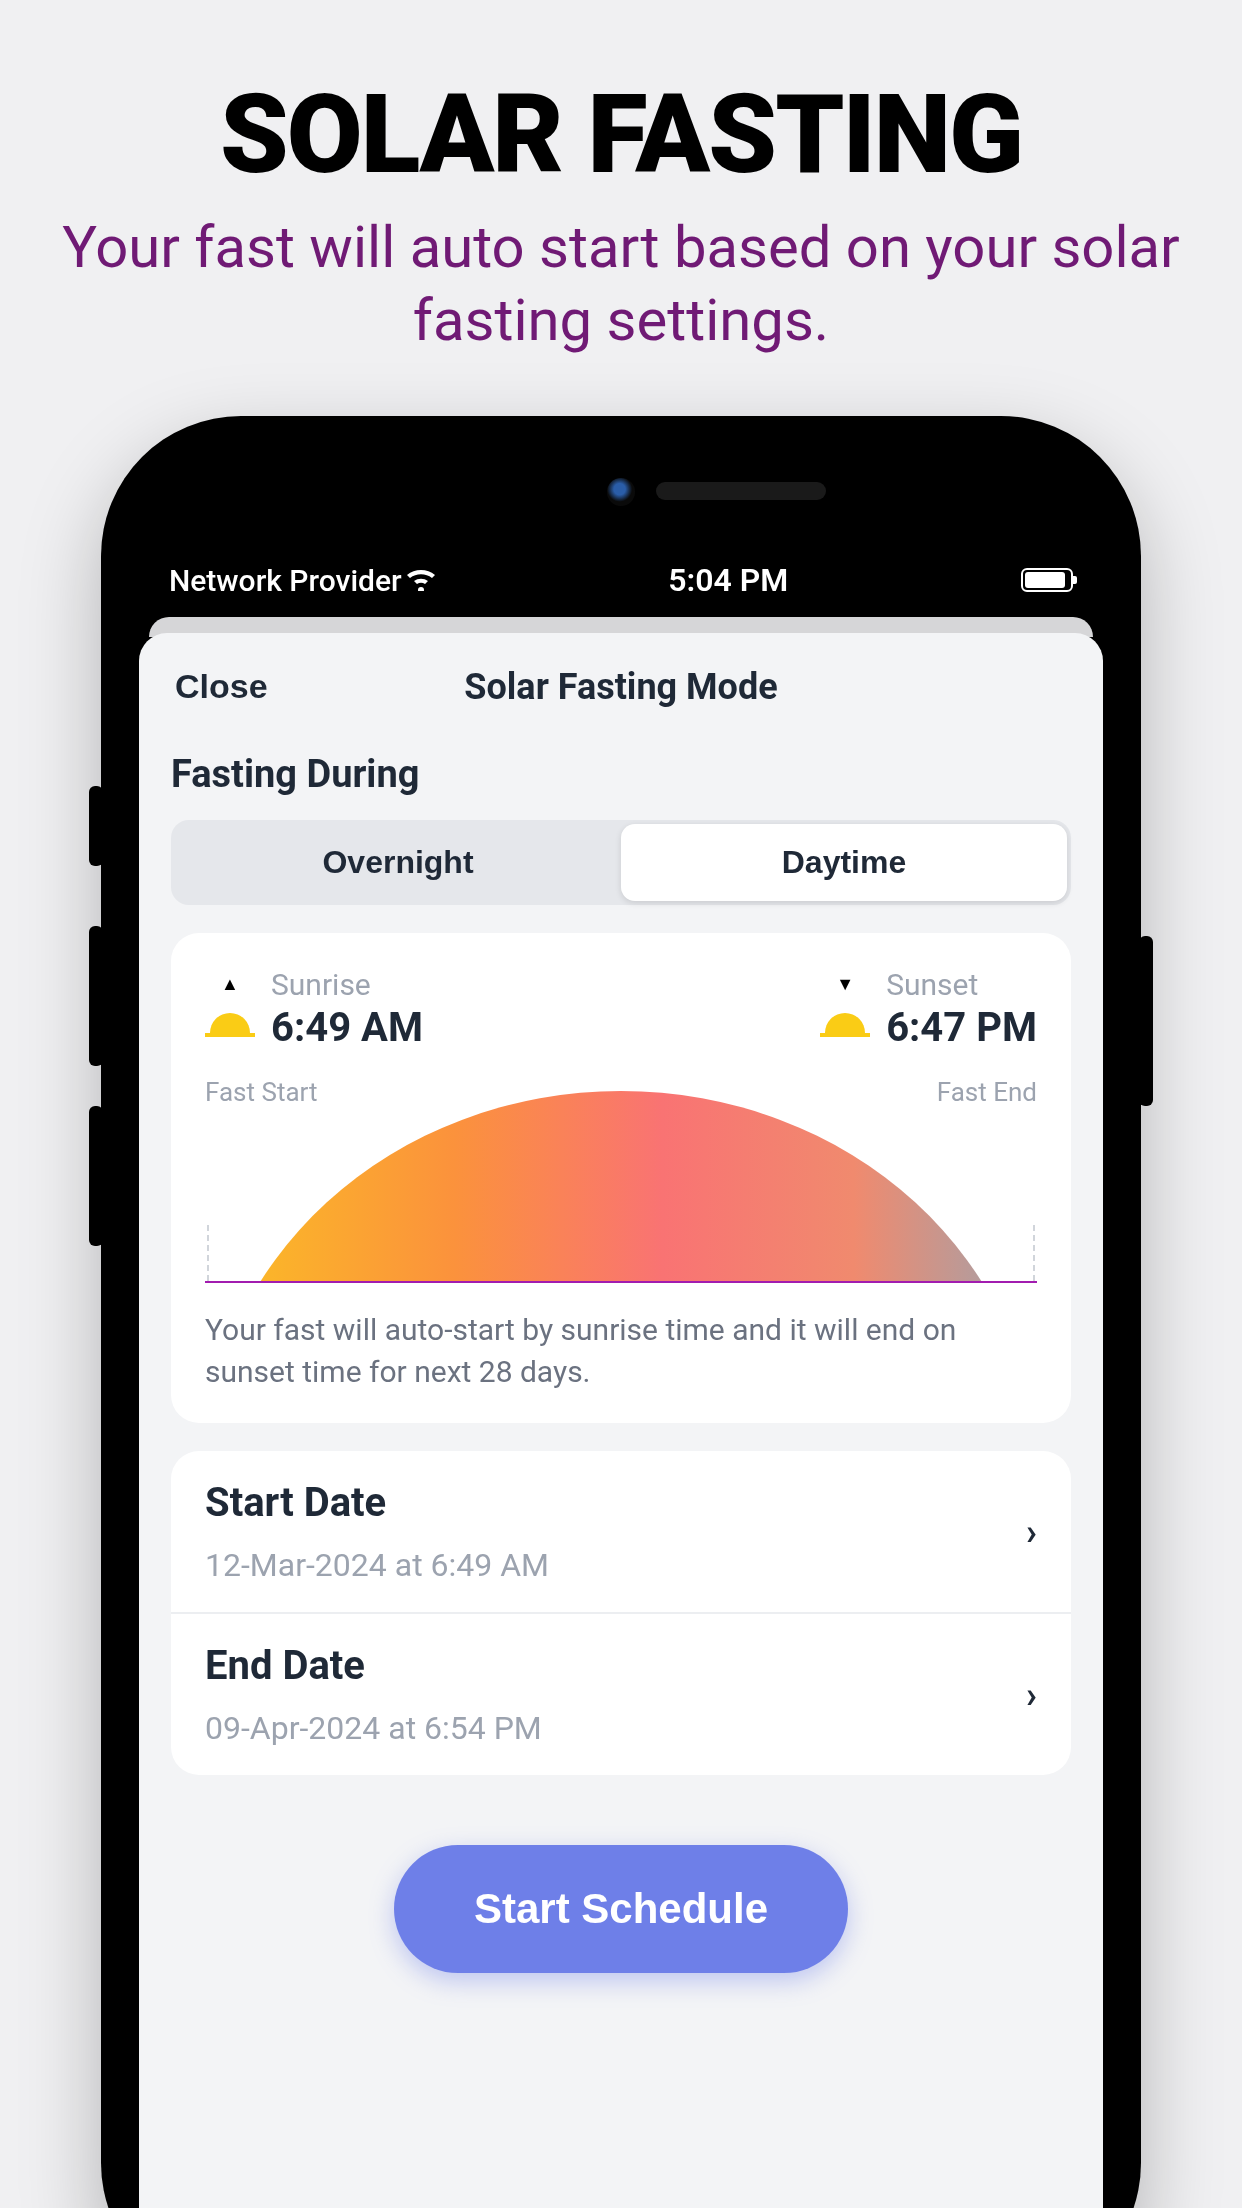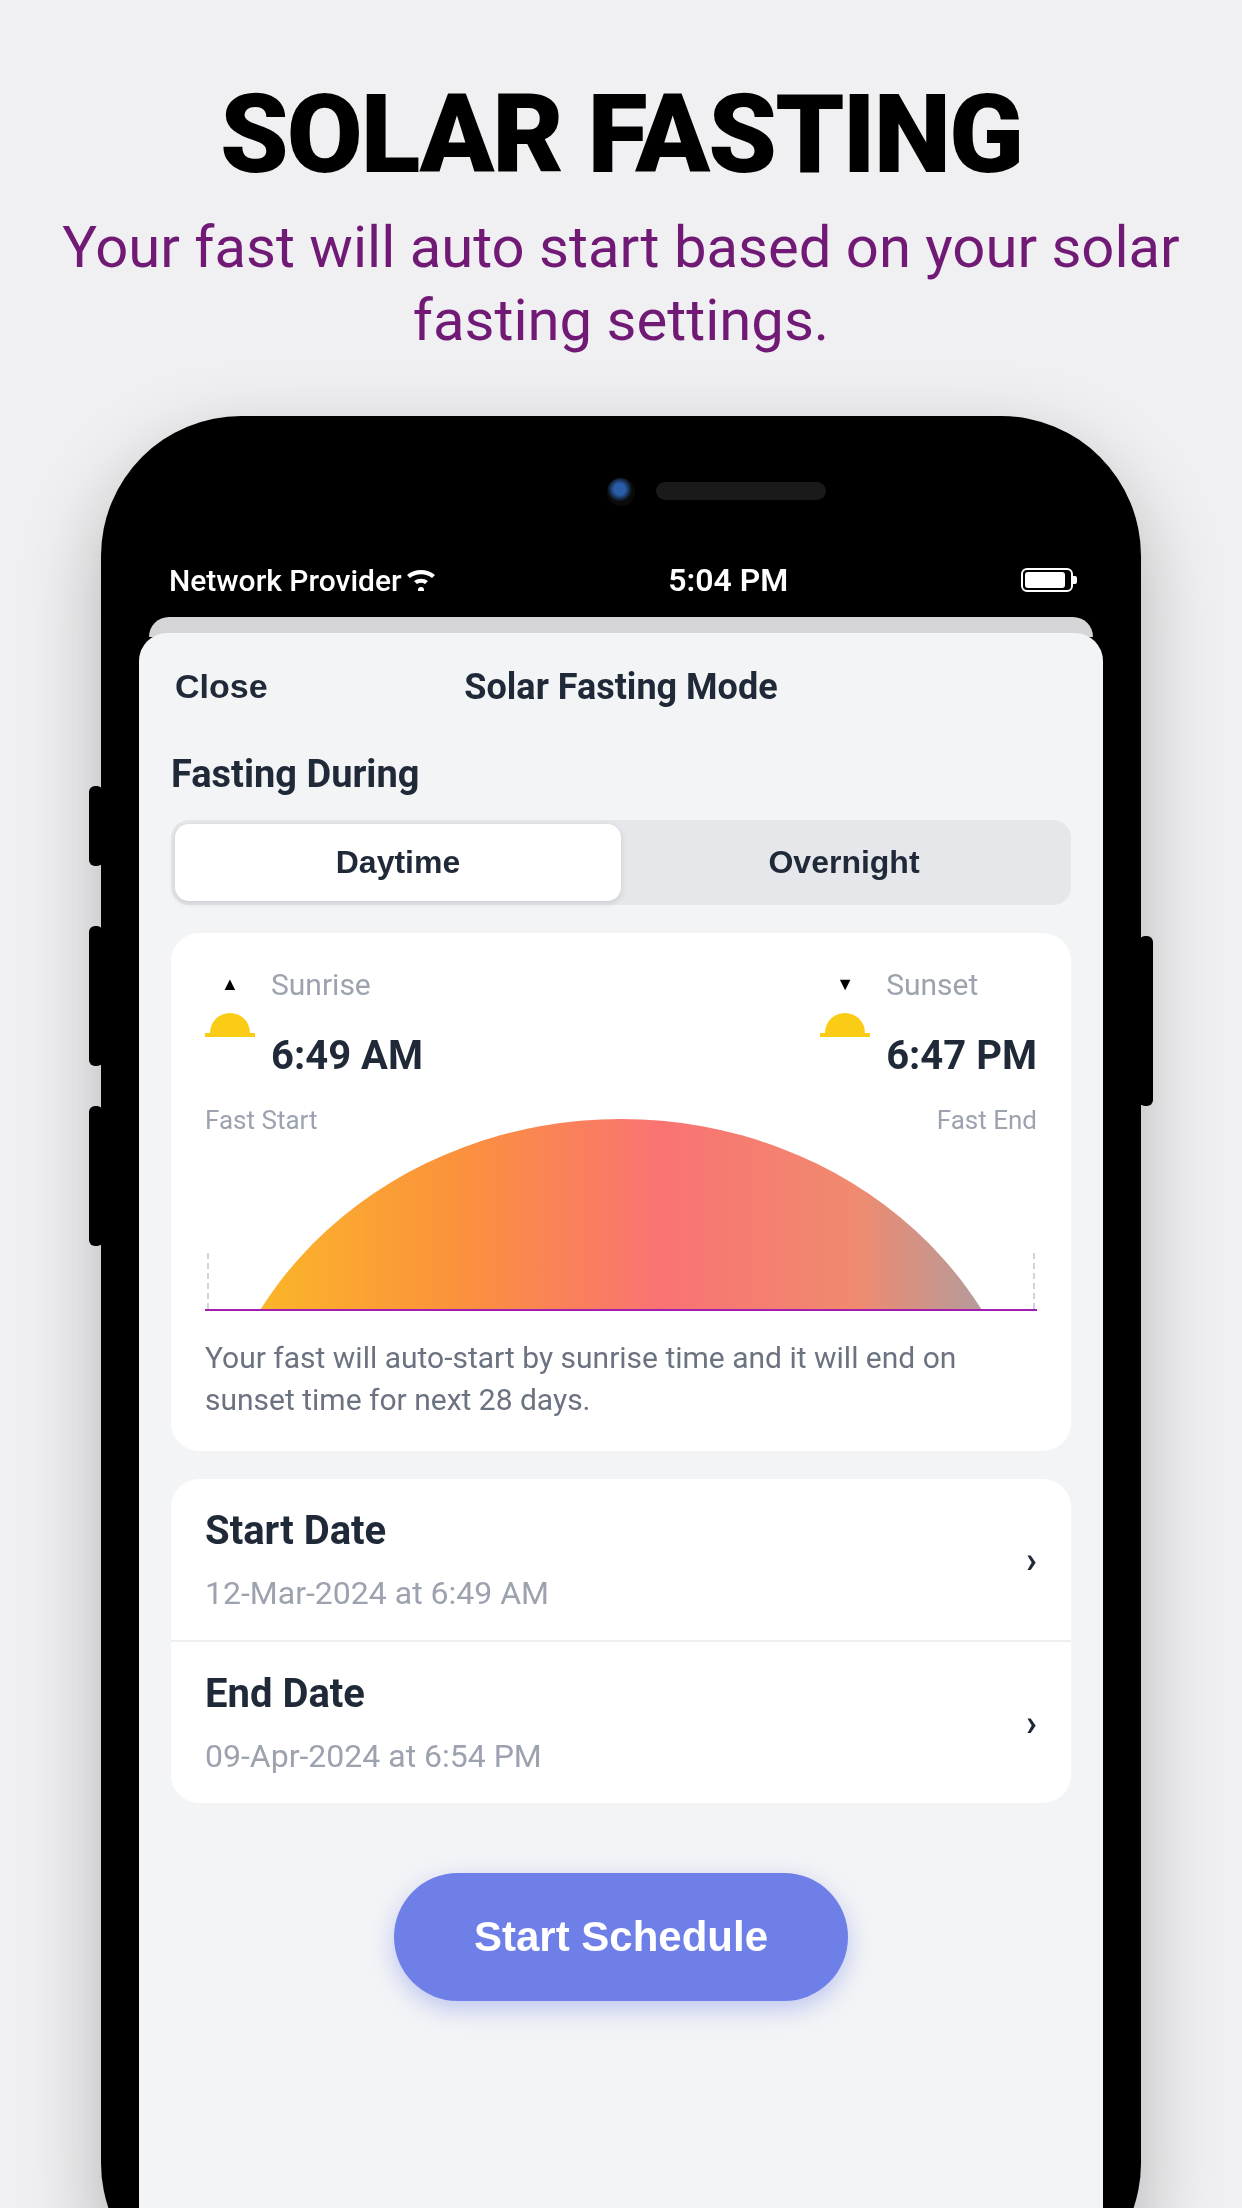--- a/index.html
+++ b/index.html
@@ -57,21 +57,21 @@
 .seg { display:flex; background:#e5e7eb; border-radius:18px; padding:4px; }
 .seg-btn { flex:1; text-align:center; padding:20px 0; font-size:32px; font-weight:600; color:#1f2937; border:none; background:transparent; border-radius:14px; }
 .seg-btn.active { background:#fff; box-shadow:0 2px 6px rgba(0,0,0,0.12); }
 
 .card { background:#fff; border-radius:28px; padding:34px 34px 30px; margin-top:28px; }
 .sun-row { display:flex; justify-content:space-between; }
 .sun-cell { display:flex; align-items:flex-start; gap:16px; }
 .sun-icon { width:50px; height:50px; position:relative; margin-top:30px; }
 .sun-icon svg { width:50px; height:50px; display:block; }
 .sun-arrow { position:absolute; top:-24px; left:50%; transform:translateX(-50%); font-size:18px; color:#000; }
-.sun-texts { display:flex; flex-direction:column;gap:28px; }
+.sun-texts { display:flex; flex-direction:column; }
 .sun-label { color:#9ca3af; font-size:30px; }
 .sun-time { font-size:40px; font-weight:700; color:#1f2937; margin-top:2px; }
 
 .arc-wrap { position:relative; margin-top:32px; height:200px; border-bottom:2px solid #a21caf; }
 .fast-lbl { position:absolute; top:-6px; color:#9ca3af; font-size:26px; }
 .fast-start { left:0; }
 .fast-end { right:0; }
 .arc-dash { position:absolute; bottom:0; width:0; height:56px; border-left:2px dashed #d1d5db; }
 .arc-dash.l { left:2px; } .arc-dash.r { right:2px; }
 .arc {
@@ -132,22 +132,22 @@
   <div class="sheet-back"></div>
   <div class="sheet">
     <div class="sheet-nav">
       <button class="close-btn">Close</button>
       <div class="sheet-title">Solar Fasting Mode</div>
     </div>
 
     <div class="section">
       <div class="section-label">Fasting During</div>
       <div class="seg">
+        <button class="seg-btn">Overnight</button>
         <button class="seg-btn active">Daytime</button>
-        <button class="seg-btn">Overnight</button>
       </div>
 
       <div class="card">
         <div class="sun-row">
           <div class="sun-cell">
             <div class="sun-icon">
               <div class="sun-arrow">▲</div>
               <svg viewBox="0 0 50 50">
                   <path fill="#facc15" d="M5 36h40a20 20 0 00-40 0z"></path>
                   <rect x="0" y="36" width="50" height="4" fill="#facc15"></rect>

